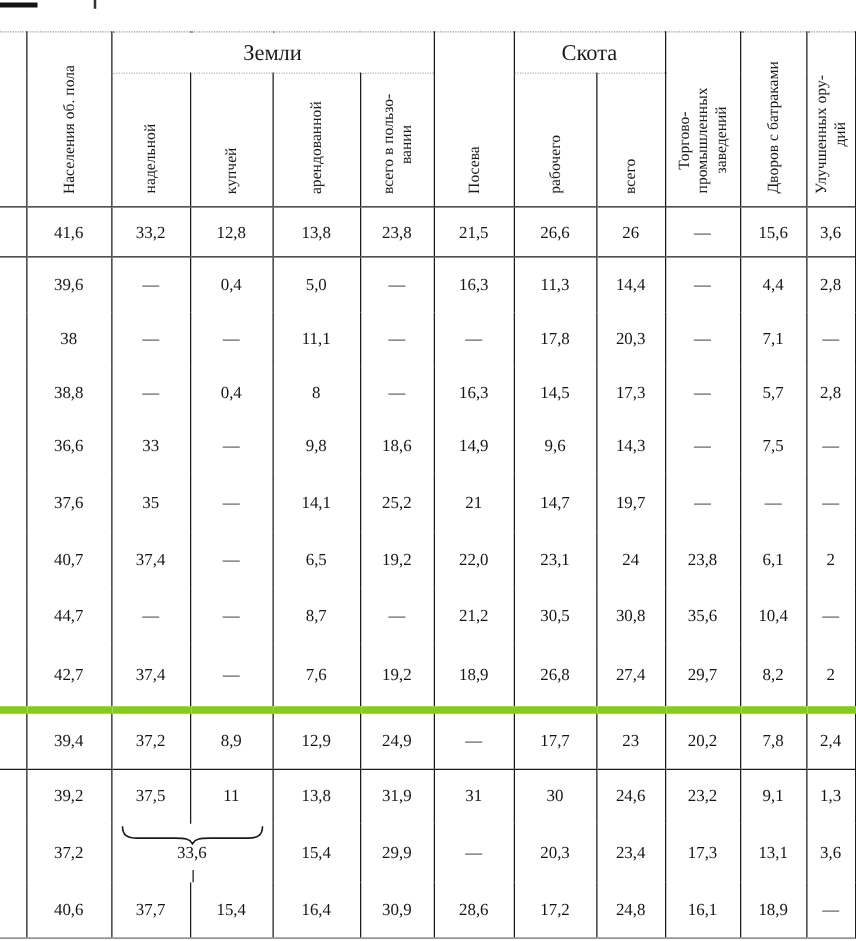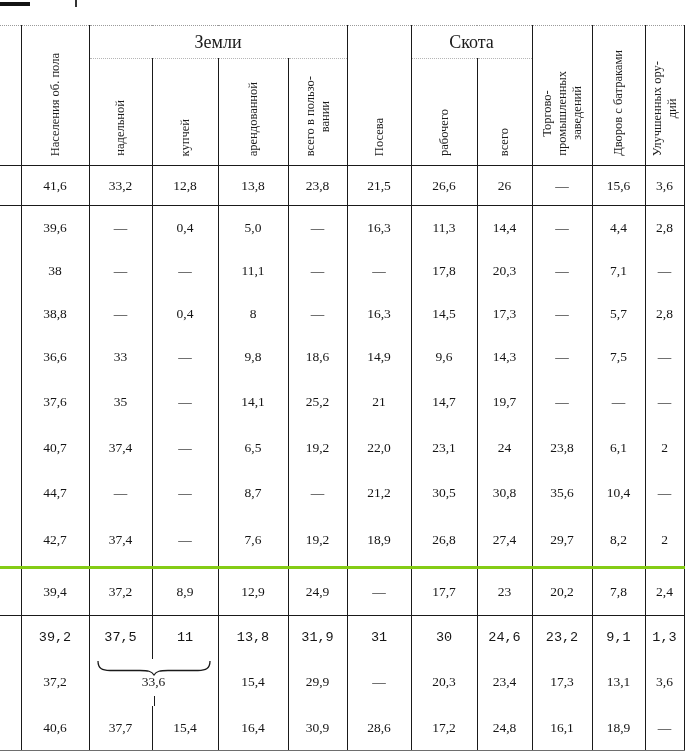--- a/index.html
+++ b/index.html
@@ -33,21 +33,21 @@
   }
   th.vhead { vertical-align:bottom; text-align:center; }
   .vtext {
     display:inline-block; writing-mode:vertical-rl; transform:rotate(180deg);
     font-size:12.5px; line-height:1.18; padding-top:5px; white-space:nowrap;
   }
   tbody td {
     text-align:center; vertical-align:middle; font-size:13.5px; color:#151515;
   }
   tr.rule-below > td { border-bottom:1px solid #1a1a1a; }
-  tr.rule-above > td { border-top:3px solid #84cc16;margin-left:15px; }
+  tr.rule-above > td { border-top:6px solid #84cc16;margin-left:15px; }
   tr.rule-bottom > td { border-bottom:1px solid #6e6e6e; }
   td.merged { position:relative; }
   td.merged .brace-wrap {
     position:absolute; top:1px; left:50%; transform:translateX(-50%);
     width:118px; height:16px; pointer-events:none;
   }
   td.merged .stub {
     position:absolute; left:50%; bottom:0; width:1px; height:10px; background:#1a1a1a;
   }
 </style>
@@ -227,21 +227,21 @@
           <td>8,9</td>
           <td>12,9</td>
           <td>24,9</td>
           <td>—</td>
           <td>17,7</td>
           <td>23</td>
           <td>20,2</td>
           <td>7,8</td>
           <td class="clast">2,4</td>
         </tr>
-        <tr style="height: 43px; font-family: Liberation Mono, monospace;">
+        <tr style="height: 43px;">
           <td class="c0"></td>
           <td>39,2</td>
           <td>37,5</td>
           <td>11</td>
           <td>13,8</td>
           <td>31,9</td>
           <td>31</td>
           <td>30</td>
           <td>24,6</td>
           <td>23,2</td>

